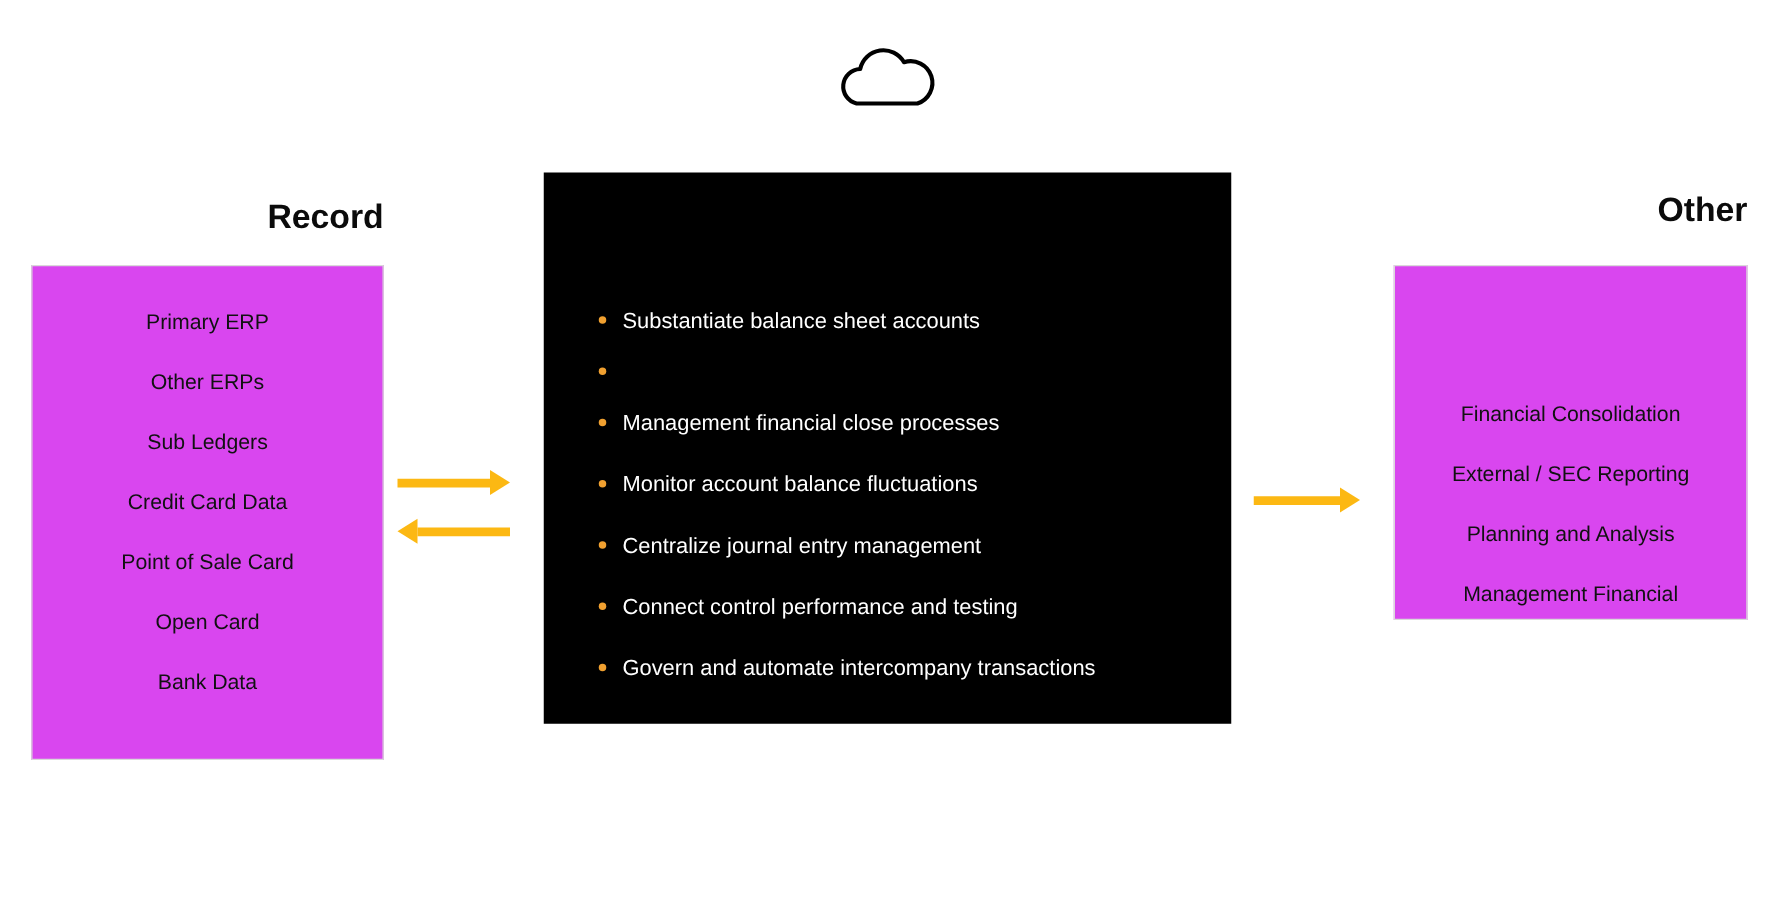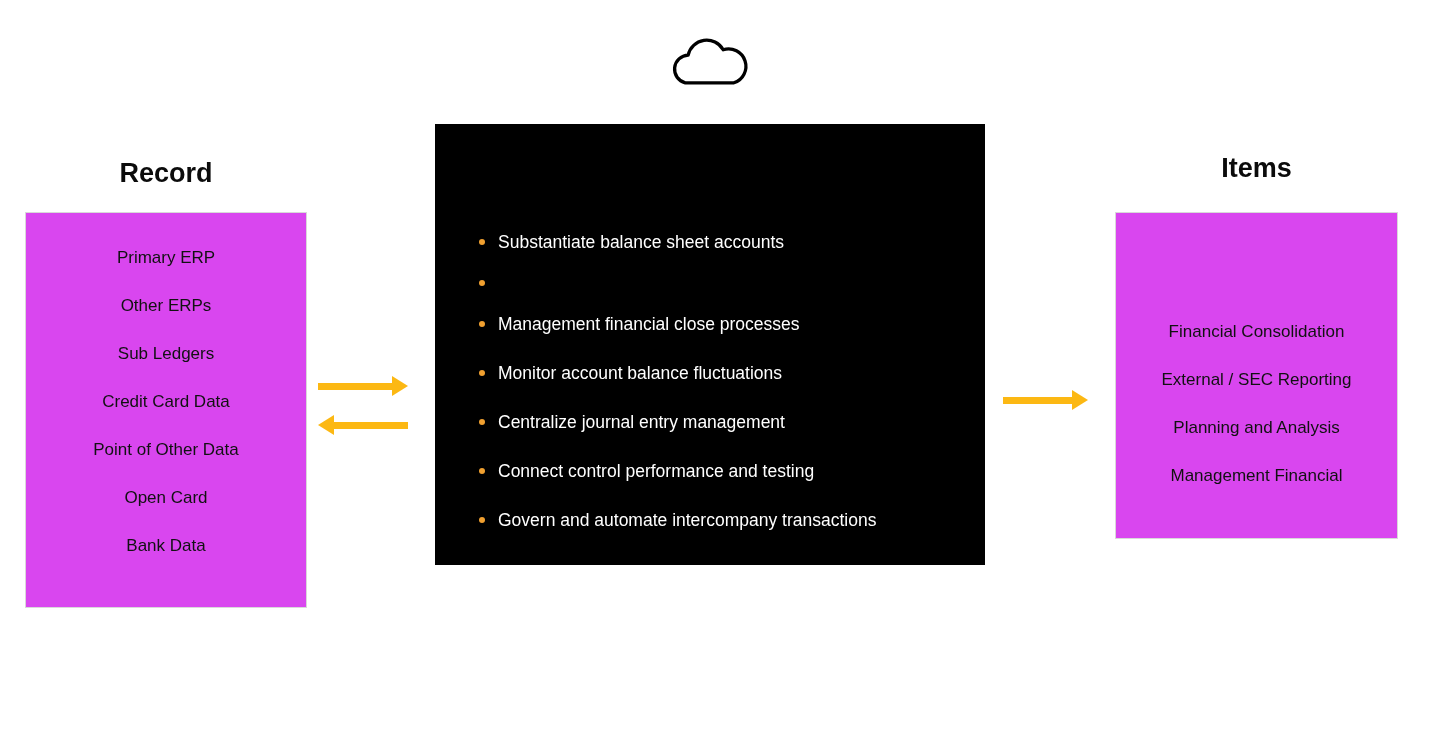--- a/index.html
+++ b/index.html
@@ -28,55 +28,55 @@
     top: 30px;
     width: 104px;
     height: 66px;
   }
 
   
   .heading {
     position: absolute;
     font-size: 27px;
     font-weight: 700;
-    text-align: center;
+    text-align: right;
     color: #0b0b0b;
   }
   .heading.record { left: 25px; top: 158px; width: 282px; }
   .heading.report { left: 1115px; top: 153px; width: 283px; }
 
   
   .panel {
     position: absolute;
     background: #d946ef;
     border: 1px solid #d9d9d9;
   }
   .panel.left  { left: 25px;   top: 212px; width: 282px; height: 396px; }
-  .panel.right { left: 1115px; top: 212px; width: 283px; height: 327px; }
+  .panel.right { left: 1115px; top: 212px; width: 283px; height: 284px; }
   .panel ul {
     list-style: none;
     display: flex;
     flex-direction: column;
     align-items: center;
     gap: 26px;
   }
   .panel.left ul  { padding-top: 34px; }
   .panel.right ul { padding-top: 108px; }
   .panel li {
     font-size: 17px;
     line-height: 22px;
     color: #111111;
     text-align: center;
   }
 
   
   .platform {
     position: absolute;
     left: 435px;
-    top: 124px;
+    top: 138px;
     width: 550px;
     height: 441px;
     background: var(--panel-bg);
   }
   .platform ul {
     list-style: none;
     padding: 107px 30px 0 44px;
     display: flex;
     flex-direction: column;
     gap: 27px;
@@ -134,21 +134,21 @@
     <path d="M30 64 A17 17 0 0 1 33.5 30.5 A23 23 0 0 1 76 24 A16.5 16.5 0 0 1 89 64 Z" fill="#ffffff" stroke="#000000" stroke-width="4" stroke-linejoin="round" stroke-linecap="round"></path>
   </svg>
 
   <div class="heading record">Record</div>
   <div class="panel left">
     <ul>
       <li>Primary ERP</li>
       <li>Other ERPs</li>
       <li>Sub Ledgers</li>
       <li>Credit Card Data</li>
-      <li>Point of Other Data</li>
+      <li>Point of Sale Card</li>
       <li>Open Card</li>
       <li>Bank Data</li>
     </ul>
   </div>
 
   <div class="arrow in-top">
     <div class="shaft"></div>
     <div class="head-right"></div>
   </div>
   <div class="arrow out-bottom">
@@ -186,21 +186,21 @@
         <span>Govern and automate intercompany transactions</span>
       </li>
     </ul>
   </div>
 
   <div class="arrow to-report">
     <div class="shaft"></div>
     <div class="head-right"></div>
   </div>
 
-  <div class="heading report">Items</div>
+  <div class="heading report">Other</div>
   <div class="panel right">
     <ul>
       <li>Financial Consolidation</li>
       <li>External / SEC Reporting</li>
       <li>Planning and Analysis</li>
       <li>Management Financial</li>
     </ul>
   </div>
 
 </div>

